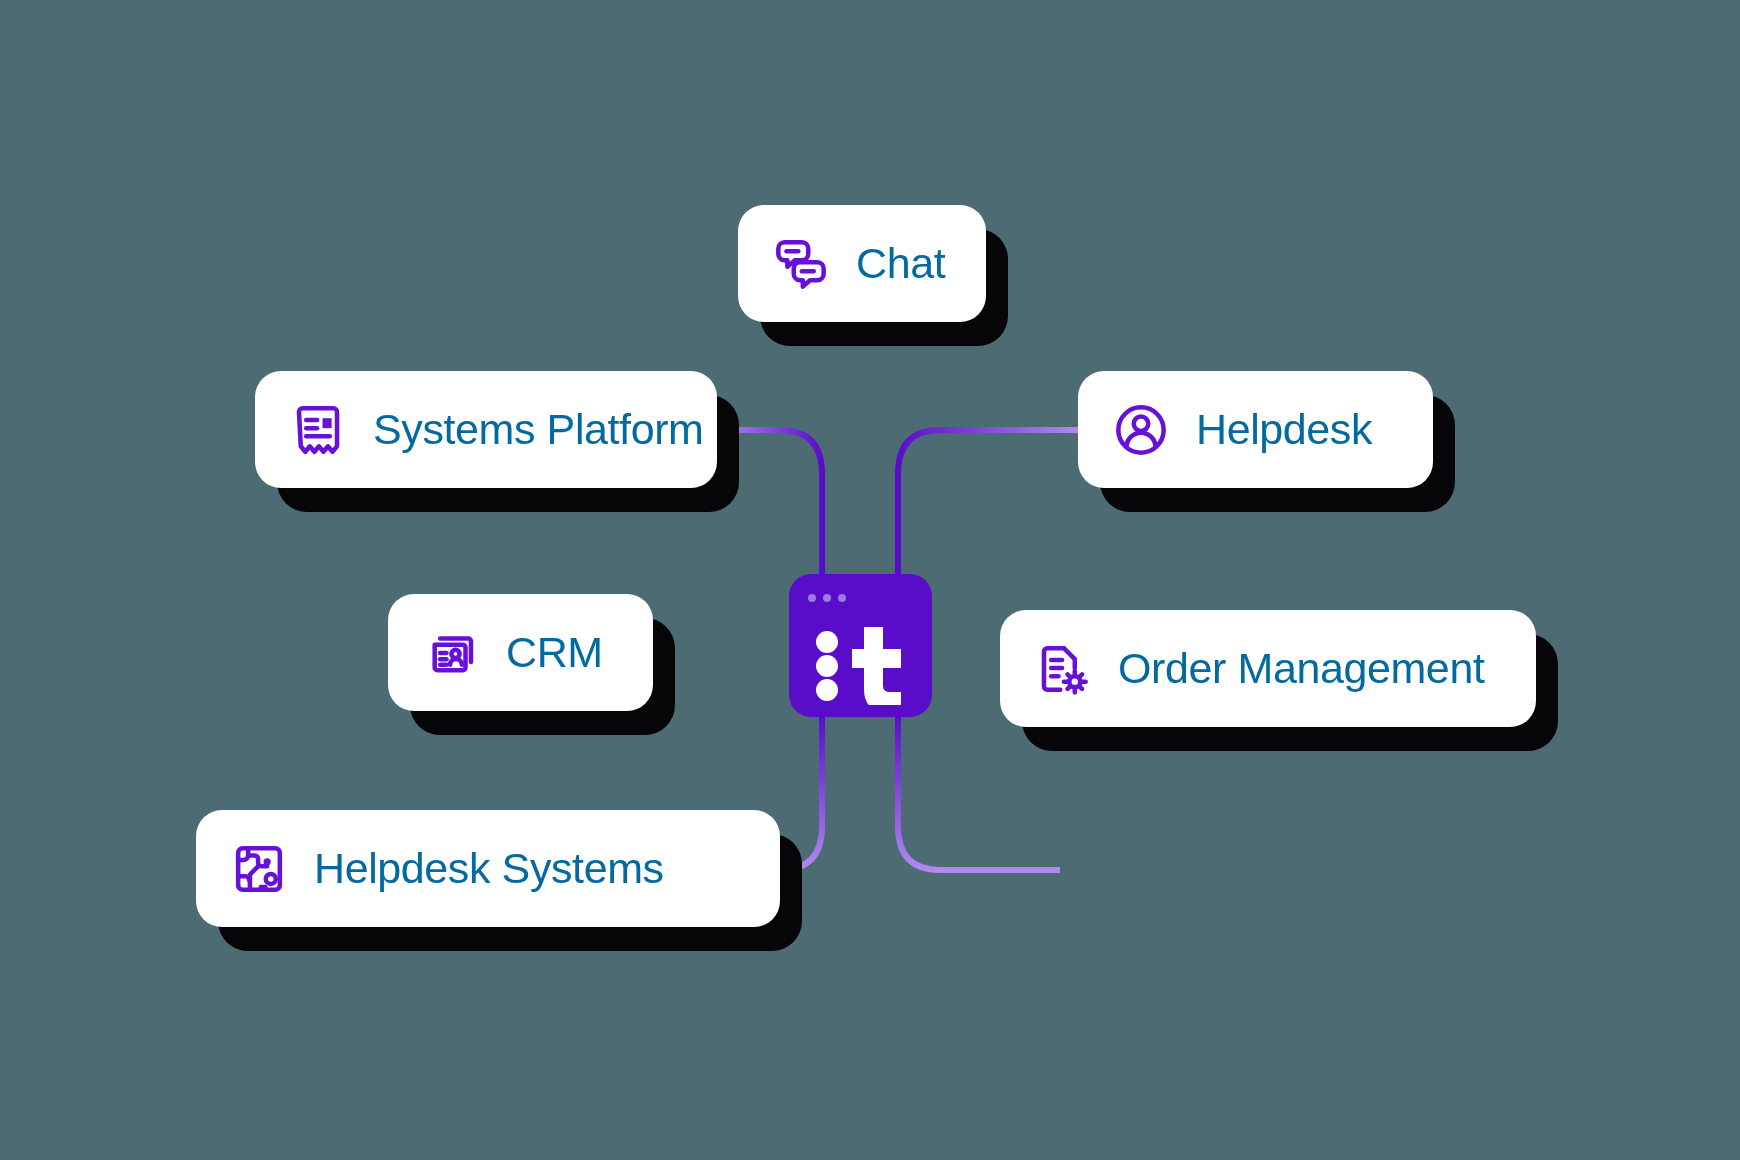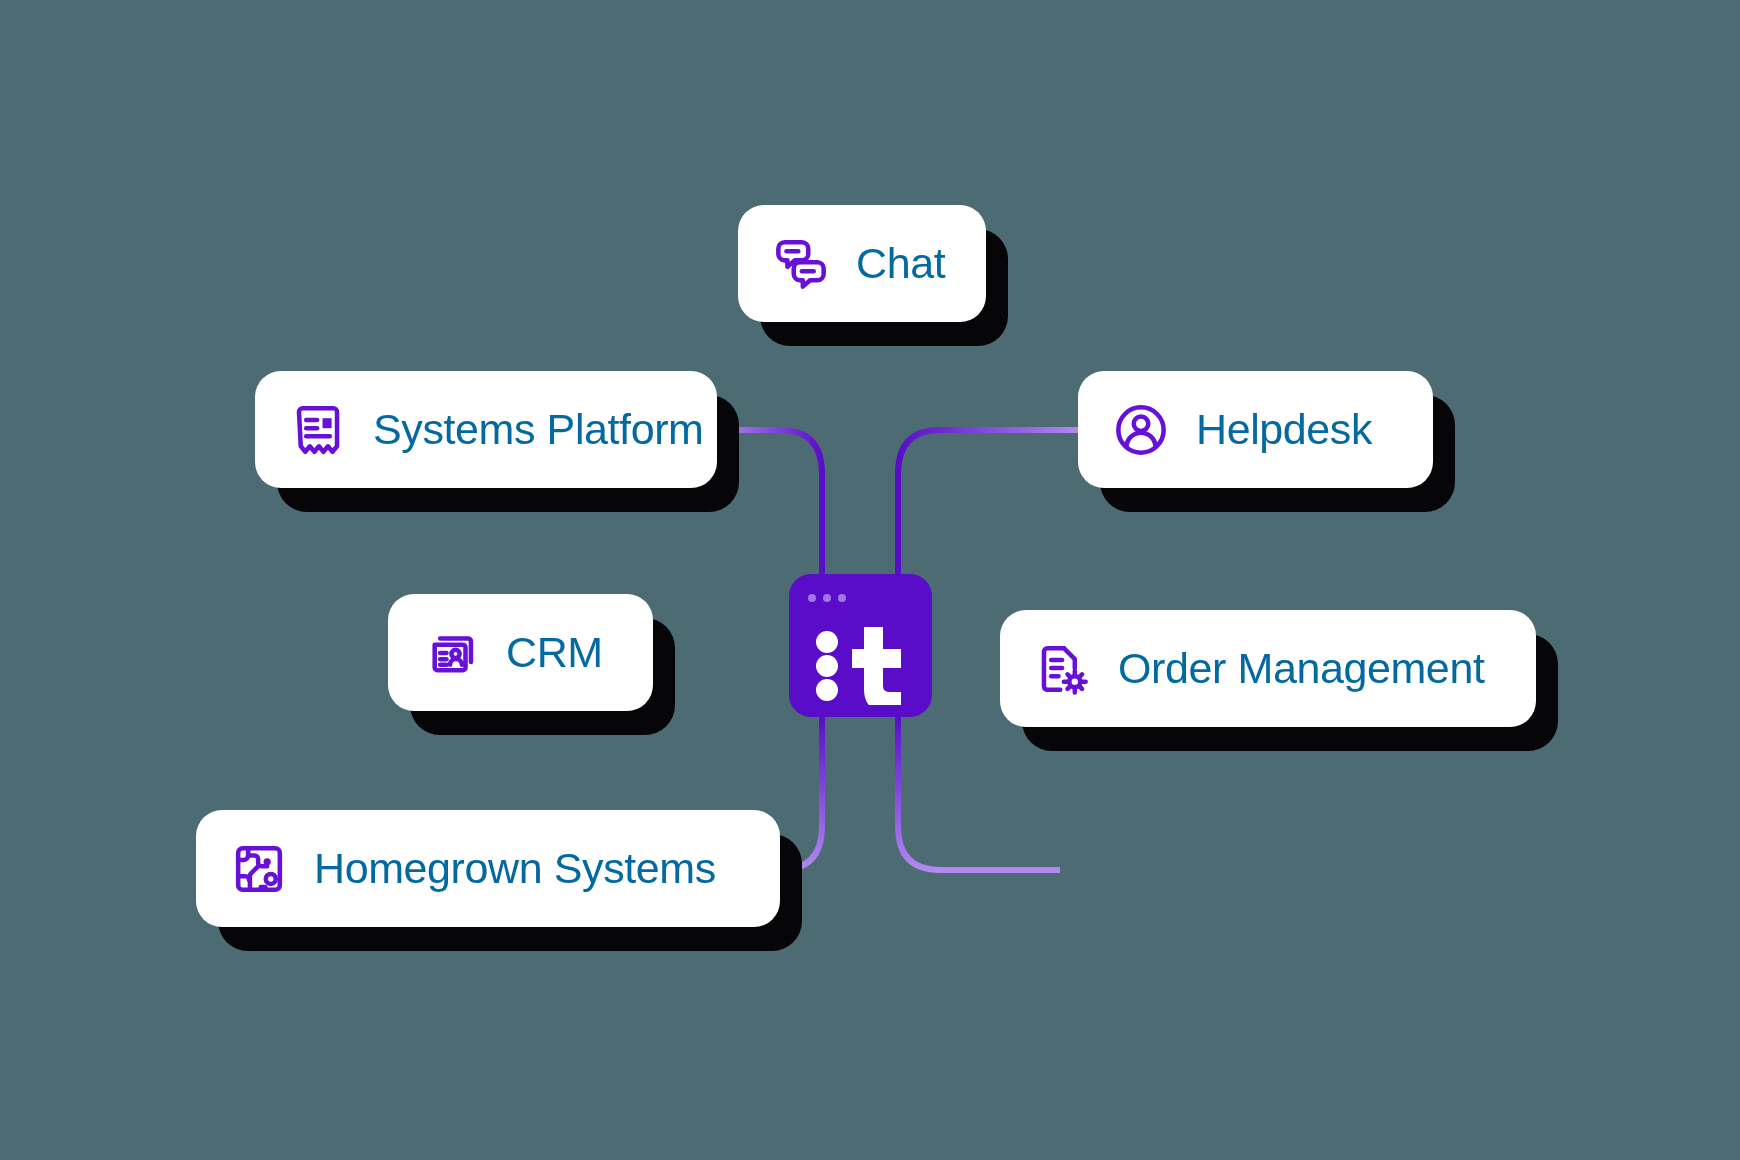--- a/index.html
+++ b/index.html
@@ -276,18 +276,18 @@
           <rect x="9" y="9" width="46" height="46" rx="5"></rect>
           <path d="M9 22 h6 a5 5 0 0 0 5 -5 v-8"></path>
           <path d="M20 17 h7 a4 4 0 0 1 4 4 v4 a4 4 0 0 0 4 4 h6"></path>
           <path d="M31 29 l-8 8 a4 4 0 0 0 -1 3 v15"></path>
           <path d="M9 40 h8 a4 4 0 0 1 4 4"></path>
           <circle cx="41" cy="24" r="4" fill="#6610d8" stroke="none"></circle>
           <circle cx="45" cy="43" r="5.5"></circle>
           <path d="M34 52 h5"></path>
         </svg>
       </span>
-      <span class="label">Homegrown Systems</span>
+      <span class="label">Helpdesk Systems</span>
     </div>
   </div>
 
 
 </div>
 
 </body></html>

